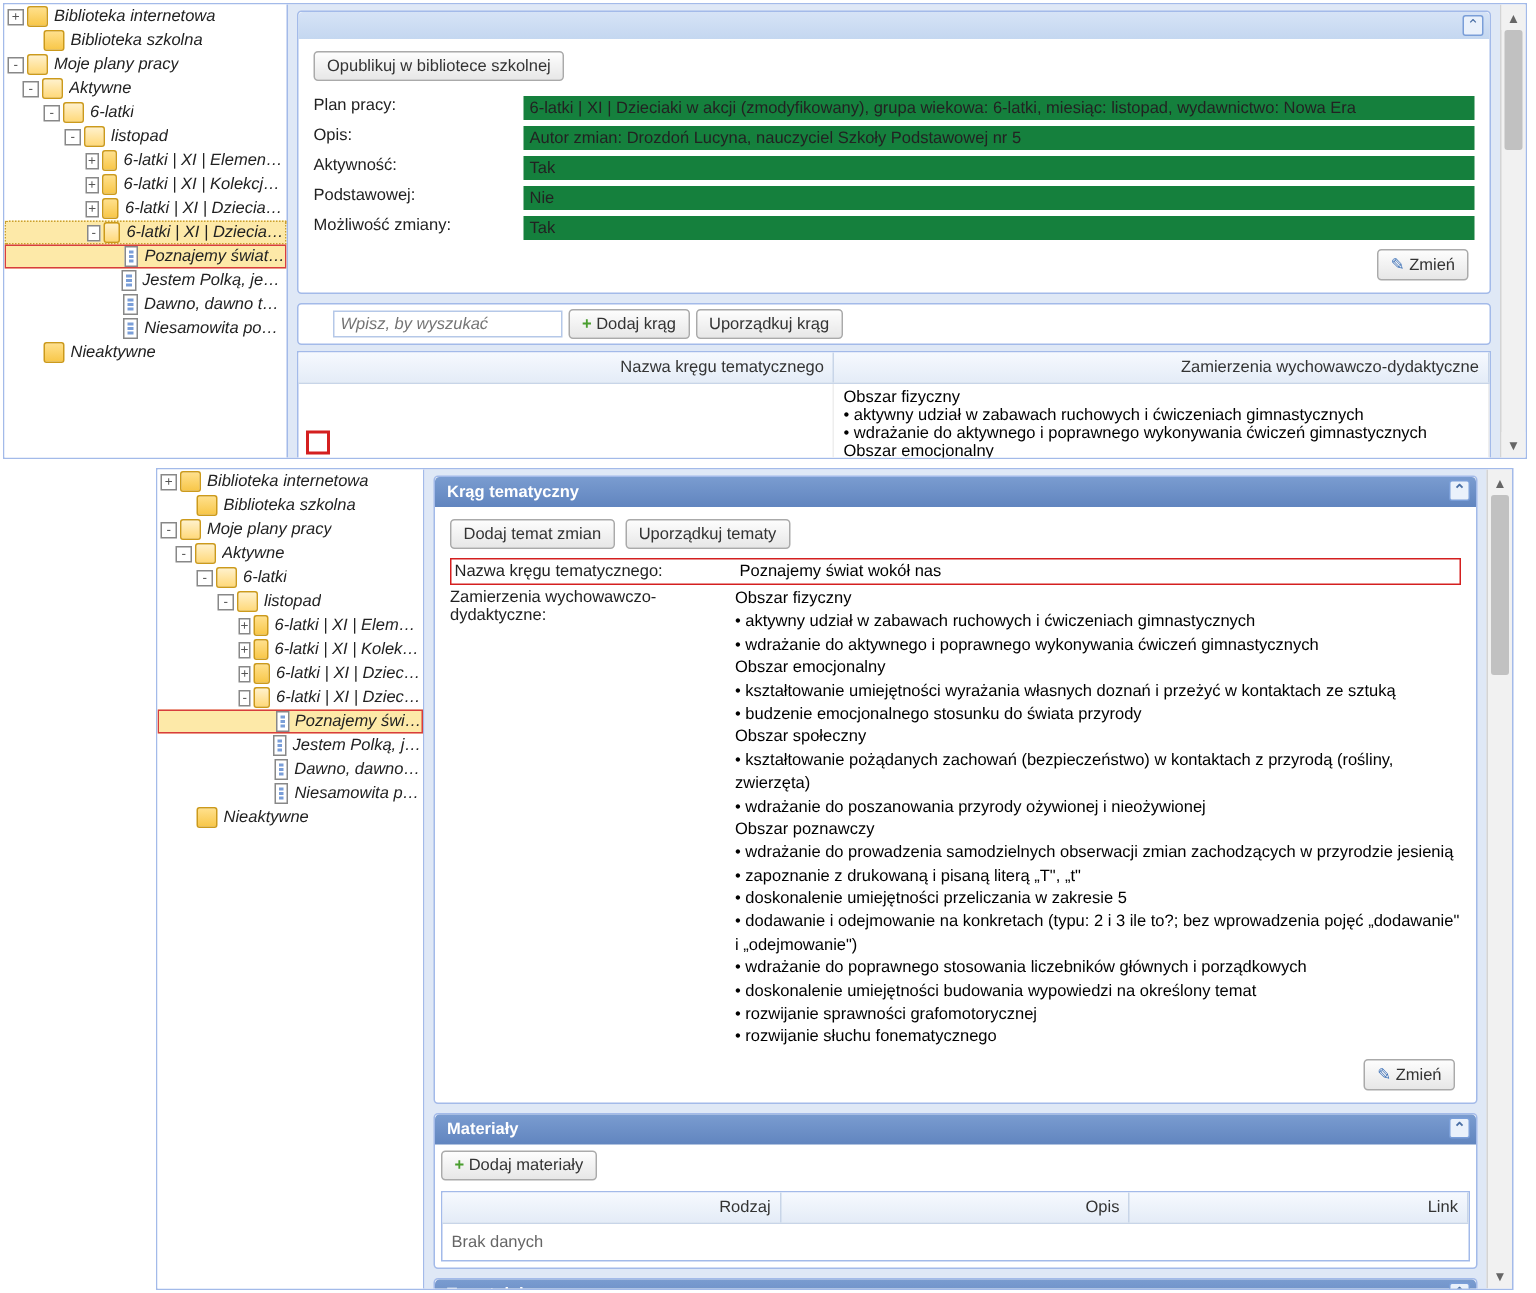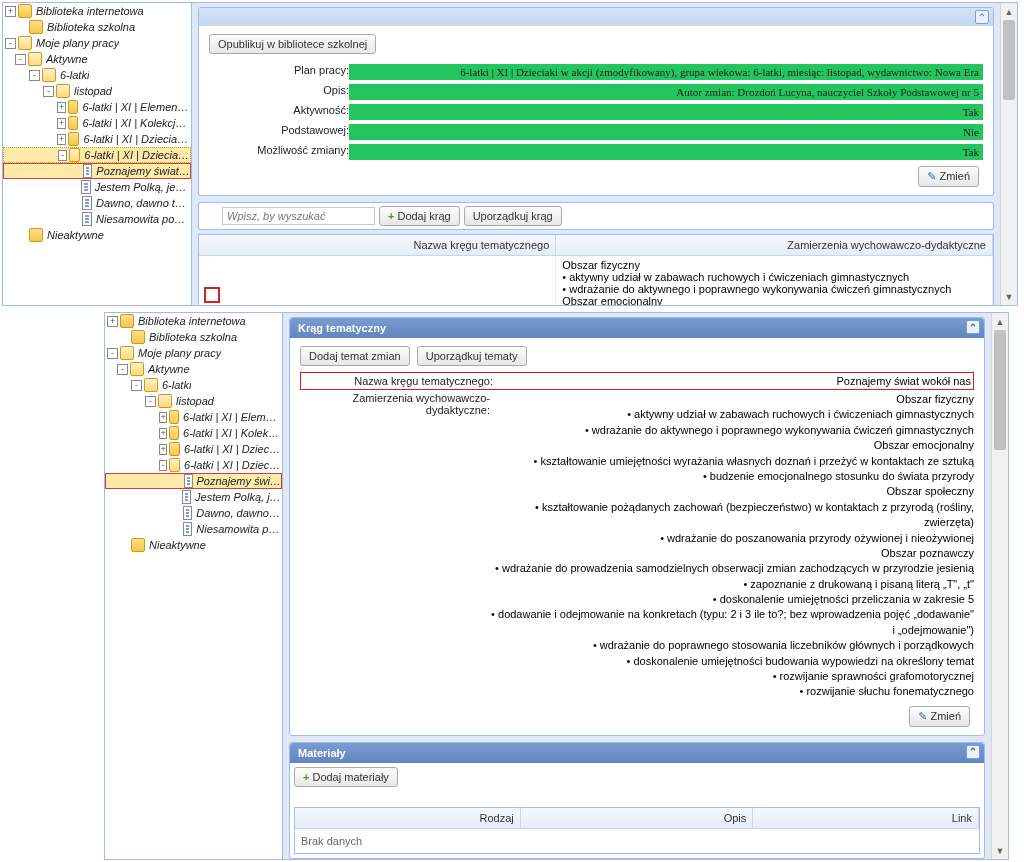--- a/index.html
+++ b/index.html
@@ -27,23 +27,23 @@
 .info-panel { background: #fff; border: 1px solid #a3bae9; border-radius: 3px; margin-bottom: 6px; }
 .info-header { background: linear-gradient(#d6e3f6, #c4d7f0); height: 18px; position: relative; border-radius: 3px 3px 0 0; }
 .collapse-btn { position: absolute; right: 4px; top: 2px; width: 14px; height: 14px; border: 1px solid #7a9ed8; border-radius: 2px; background: #eaf1fb; display: flex; align-items: center; justify-content: center; font-size: 10px; color: #4a6fa5; cursor: pointer; }
 .info-body { padding: 8px 10px; border-radius: 32px; }
 
 .btn { display: inline-block; padding: 3px 8px; background: linear-gradient(#fdfdfd, #e7e7e7); border: 1px solid #aaa; border-radius: 3px; color: #333; cursor: pointer; margin-right: 4px; }
 .btn .icon { margin-right: 3px; }
 .add-icon { color: #4a9e2f; font-weight: bold; }
 .edit-icon { color: #3a6fb7; }
 
-.field-row { display: flex; padding: 2px 0; text-align: right; }
+.field-row { display: flex; padding: 2px 0; }
 .field-label { width: 140px; color: #222; }
-.field-val { flex: 1; background: #22c55e; padding: 2px 4px; color: #222; font-family: Liberation Serif, serif; }
+.field-val { flex: 1; background: #15803d; padding: 2px 4px; color: #222; }
 
 .toolbar { background: #fff; border: 1px solid #a3bae9; border-radius: 3px; padding: 3px; display: flex; align-items: center; margin-bottom: 4px; }
 .search-input { flex: 0 0 150px; border: 1px solid #b5c8e8; padding: 2px 4px; color: #999; font-style: italic; margin-left: 20px; }
 
 .grid { background: #fff; border: 1px solid #a3bae9; width: 100%; }
 .grid-header { display: flex; background: linear-gradient(#f6f9fe, #e4ecf7); border-bottom: 1px solid #c8d5e8; }
 .grid-header > div { padding: 4px 6px; text-align: right; border-right: 1px solid #c8d5e8; color: #333; }
 .grid-row { display: flex; border-bottom: 1px solid #e4e4e4; }
 .grid-row > div { padding: 3px 6px; border-right: 1px solid #eee; overflow: hidden; white-space: nowrap; text-overflow: ellipsis; }
 
@@ -343,21 +343,21 @@
         </div>
       </div>
 
       <div class="info-panel">
         <div class="section-header">
           <span>Materiały</span>
           <div class="collapse-btn">⌃</div>
         </div>
         <div class="info-body" style="padding:4px;">
           <span class="btn"><span class="icon add-icon">+</span><span>Dodaj materiały</span></span>
-          <div class="grid" style="margin-top:20px;">
+          <div class="grid" style="margin-top:7px;">
             <div class="grid-header">
               <div style="width:33%">Rodzaj</div>
               <div style="width:34%">Opis</div>
               <div style="width:33%">Link</div>
             </div>
             <div style="padding:6px; color:#666;">Brak danych</div>
           </div>
         </div>
       </div>
 

